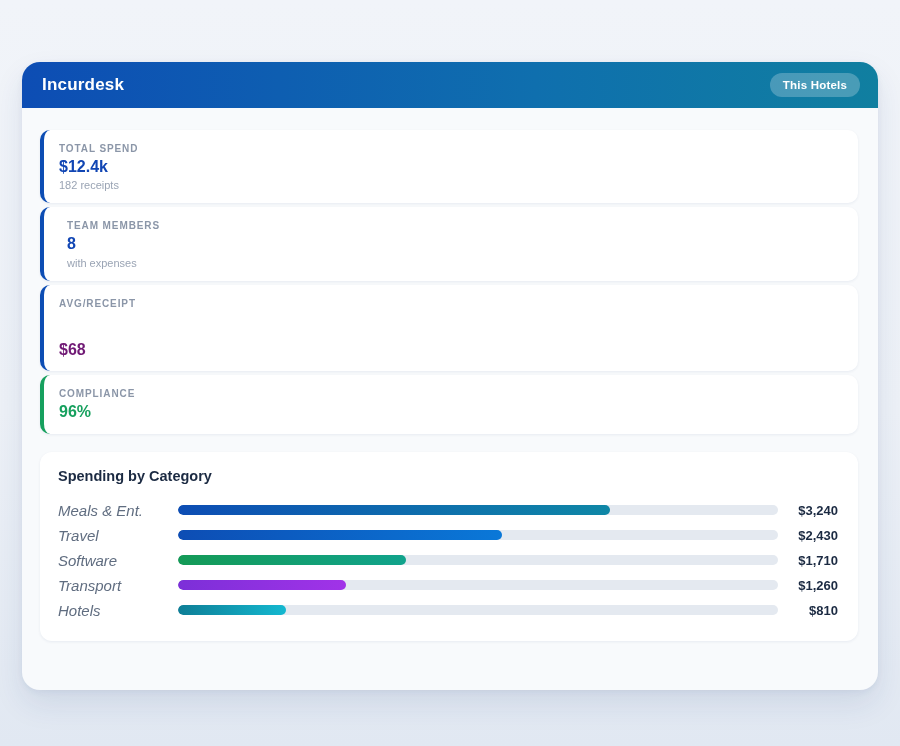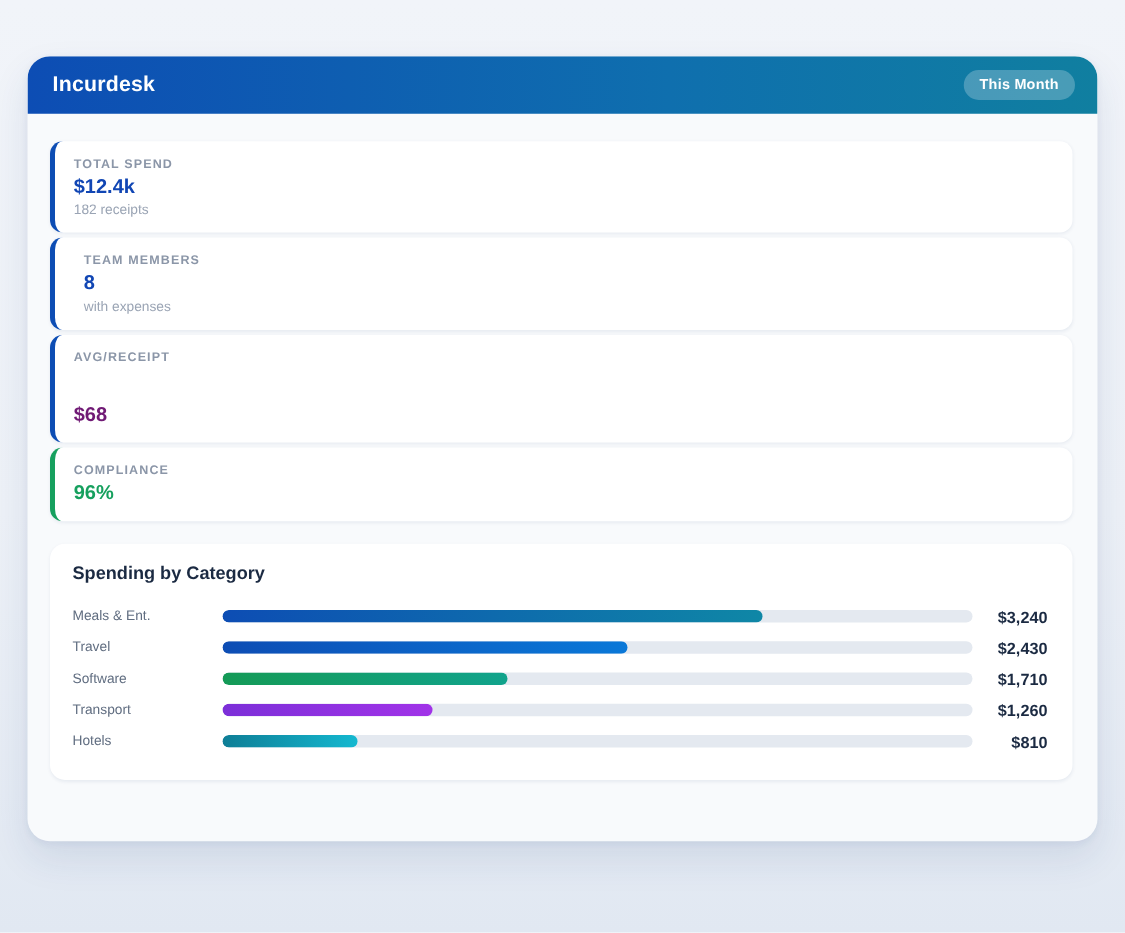--- a/index.html
+++ b/index.html
@@ -5,21 +5,21 @@
   * { margin: 0; padding: 0; box-sizing: border-box; }
   html, body { width: 900px; height: 746px; }
   body {
     font-family: "Liberation Sans", "DejaVu Sans", sans-serif;
     background: linear-gradient(180deg, #f1f4f9 0%, #edf1f7 55%, #e1e8f2 100%);
     overflow: hidden;
     position: relative;
   }
   .panel {
     position: absolute;
-    left: 22px; top: 45px;
+    left: 22px; top: 62px;
     width: 856px; height: 628px;
     background: #f8fafc;
     border-radius: 18px;
     box-shadow: 0 14px 30px rgba(30, 60, 120, 0.10), 0 2px 6px rgba(30,60,120,0.06);
     overflow: hidden;
   }
   .app-header {
     height: 46px;
     background: linear-gradient(90deg, #0d4db4 0%, #0f6fae 60%, #107fa0 100%);
     display: flex;
@@ -87,22 +87,23 @@
     margin-bottom: 14px;
   }
   .chart-row {
     display: flex;
     align-items: center;
     height: 25px;
   }
   .chart-row-label {
     width: 120px;
     flex: 0 0 120px;
-    font-size: 11px;
+    font-size: 15px;
     color: #606d80;
+    font-style: italic;
   }
   .chart-track {
     flex: 1;
     height: 10px;
     background: #e4e9f0;
     border-radius: 5px;
     overflow: hidden;
     position: relative;
   }
   .chart-fill {
@@ -119,21 +120,21 @@
     color: #1b2a42;
   }
 </style>
 </head>
 <body>
 
 <div class="panel">
 
   <div class="app-header">
     <div class="app-title">Incurdesk</div>
-    <button class="period-badge">This Month</button>
+    <button class="period-badge">This Hotels</button>
   </div>
 
   <div class="panel-body">
 
     <div class="stat-card" style="border-left-color: rgb(13, 77, 180);">
       <div class="stat-label">TOTAL SPEND</div>
       <div class="stat-value" style="color: rgb(17, 70, 180);">$12.4k</div>
       <div class="stat-sub">182 receipts</div>
     </div>
 

